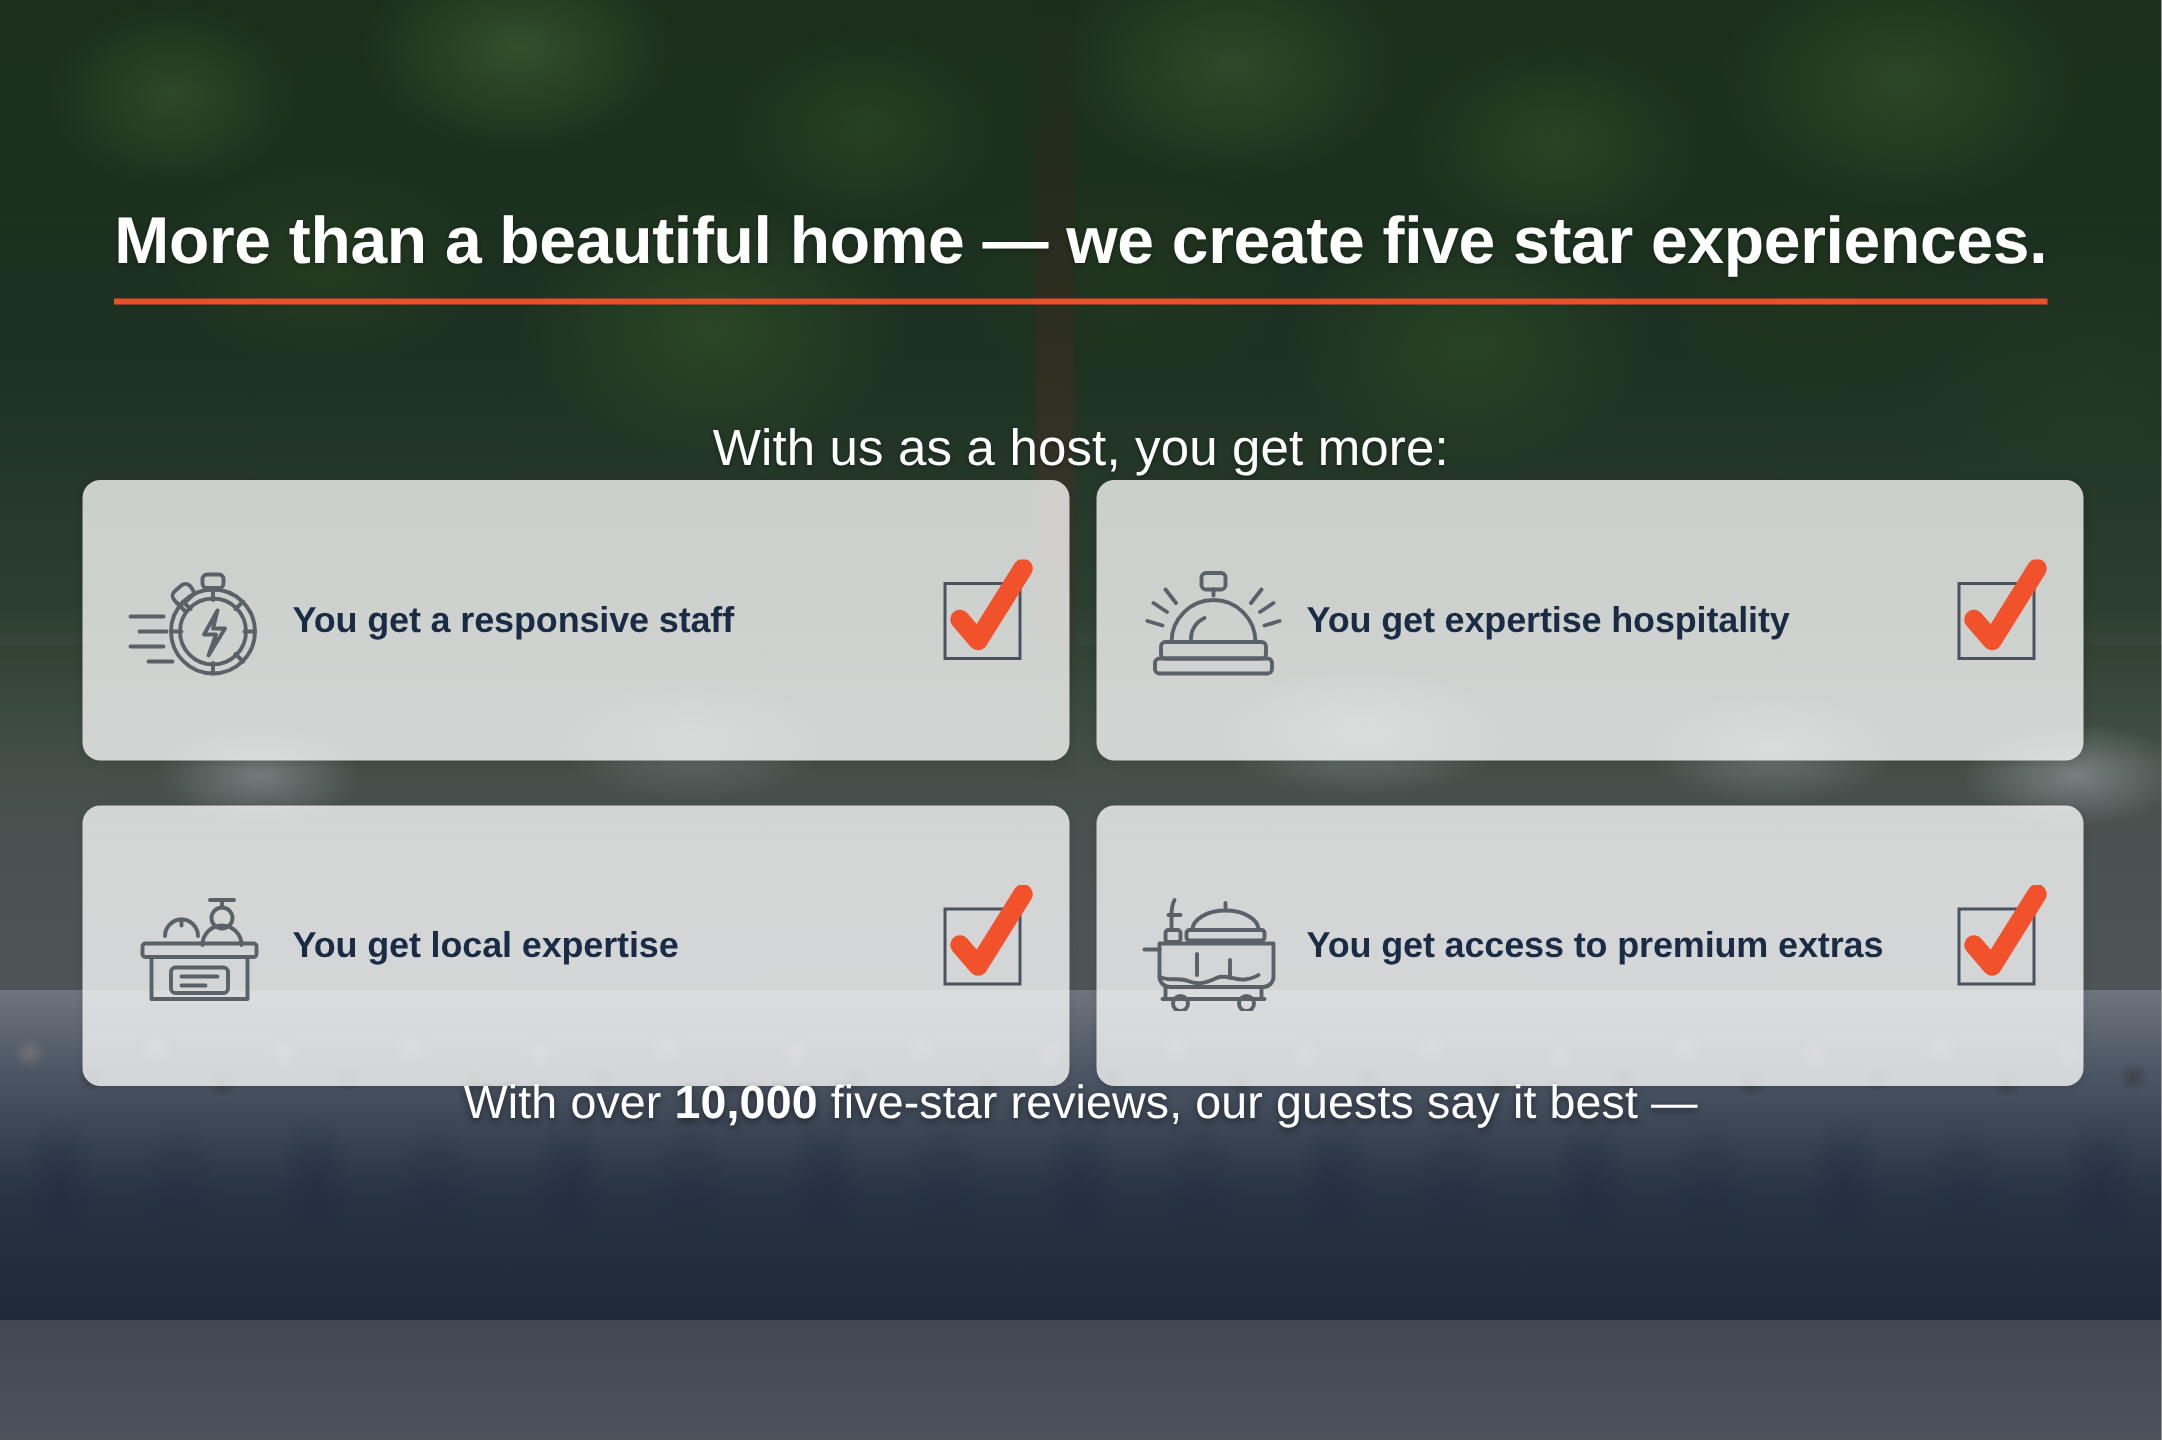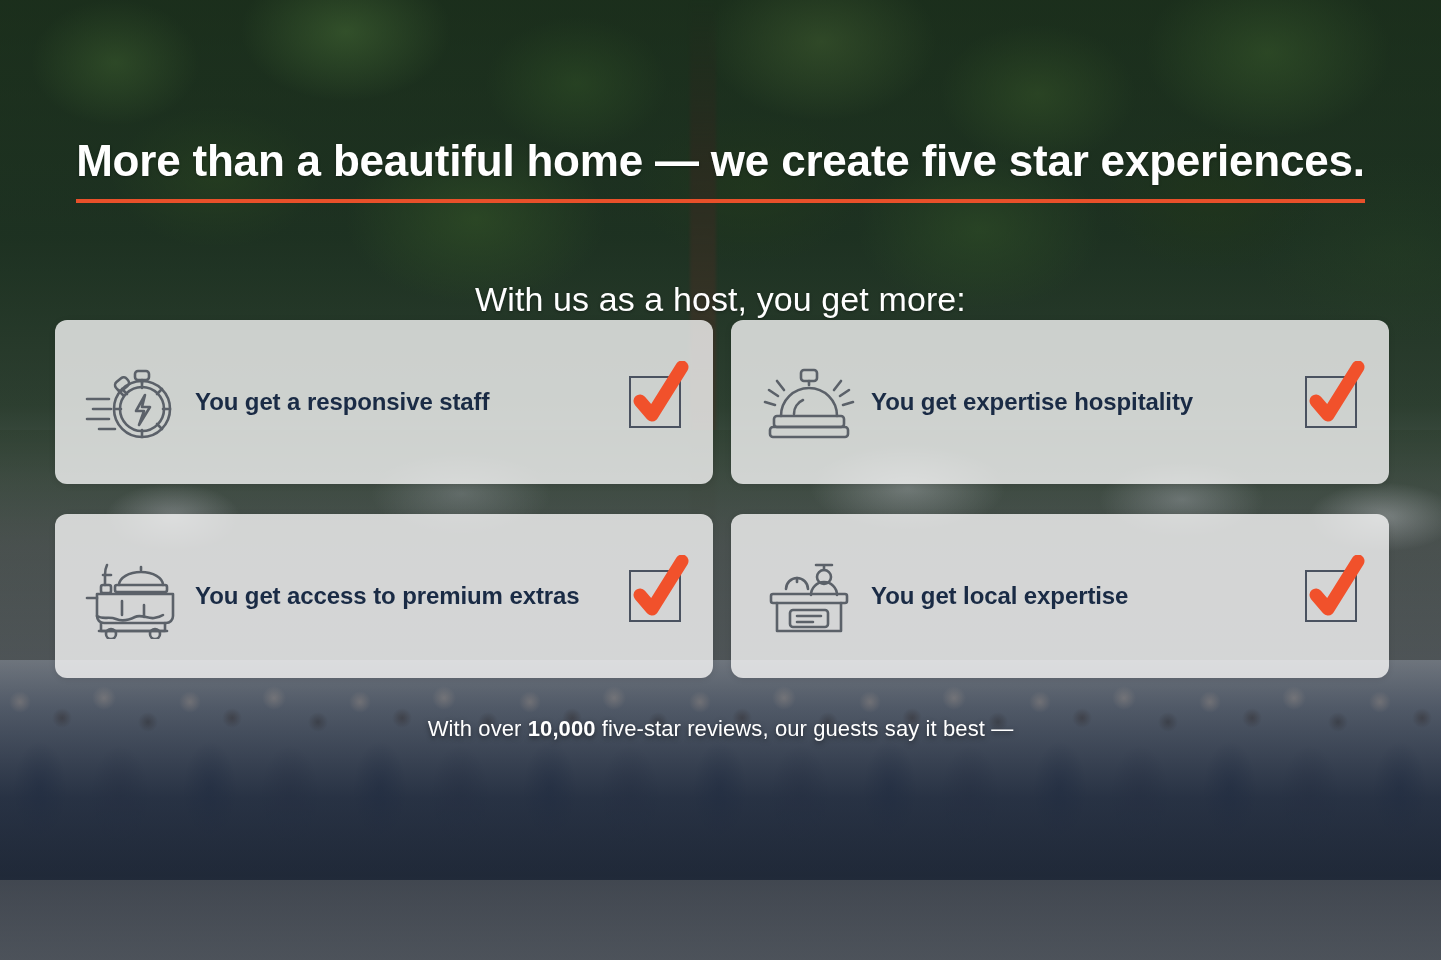--- a/index.html
+++ b/index.html
@@ -89,40 +89,40 @@
     font-size:34px; font-weight:300; color:#ffffff; letter-spacing:0.1px;
     text-shadow:0 1px 3px rgba(0,0,0,0.35);
     margin-top:44px;
   }
 
   .cards {
     position:absolute; left:55px; top:320px; width:1334px;
     display:grid; grid-template-columns:1fr 1fr; gap:30px 18px;
   }
   .card {
-    height:164px; border-radius:12px;
+    height:187px; border-radius:12px;
     background:rgba(246,246,246,0.80);
     display:flex; align-items:center; padding:0 32px 0 30px;
     box-shadow:0 1px 6px rgba(0,0,0,0.10);
   }
   .card-icon { width:96px; flex:0 0 96px; display:flex; align-items:center; justify-content:center; }
   .card-icon svg { display:block; }
   .card-label {
     flex:1 1 auto; font-size:24px; font-weight:bold; color:#1a2b45;
     letter-spacing:-0.1px; padding-left:14px;
   }
   .check-box {
     position:relative; width:52px; height:52px; flex:0 0 52px;
     border:2px solid #4a5260; background:transparent;
   }
   .check-box svg { position:absolute; left:-3px; top:-17px; }
 
   .footer-text {
     position:absolute; left:0; top:715px; width:1441px; text-align:center;
-    font-size:22px; font-weight:400; color:#ffffff; line-height:1.28;
+    font-size:31px; font-weight:400; color:#ffffff; line-height:1.28;
     letter-spacing:0.1px;
     text-shadow:0 2px 5px rgba(0,0,0,0.5);
   }
   .footer-text b { font-weight:bold; }
 </style>
 </head>
 <body>
 
 <div class="stage">
 
@@ -172,20 +172,42 @@
             <rect x="40" y="11" width="16" height="11" rx="3"></rect>
             <path d="M48 22v4"></path>
             <path d="M20 57a28 28 0 0 1 56 0"></path>
             <path d="M33 55a15 15 0 0 1 9-14"></path>
             <rect x="13" y="57" width="70" height="11" rx="3"></rect>
             <rect x="9" y="68" width="78" height="10" rx="3"></rect>
             <path d="M16 22l7 9M8 31l9 6M4 43l10 3M80 22l-7 9M88 31l-9 6M92 43l-10 3"></path>
           </svg>
         </div>
         <div class="card-label">You get expertise hospitality</div>
+        <div class="check-box">
+          <svg width="62" height="74" viewBox="0 0 62 74" fill="none">
+            <path d="M12 40 L24 54 L54 6" stroke="#f1512b" stroke-width="13" stroke-linecap="round" stroke-linejoin="round"></path>
+          </svg>
+        </div>
+      </div>
+
+      <div class="card">
+        <div class="card-icon">
+          <svg width="96" height="86" viewBox="0 0 96 86" fill="none" stroke="#5b6169" stroke-width="2.6" stroke-linecap="round" stroke-linejoin="round">
+            <path d="M55 12h16M63 12v5"></path>
+            <circle cx="63" cy="24" r="7"></circle>
+            <path d="M50 42a13 13 0 0 1 26 0"></path>
+            <path d="M25 36a11 11 0 0 1 22 0"></path>
+            <path d="M36 29v-4"></path>
+            <rect x="10" y="41" width="76" height="9" rx="2"></rect>
+            <path d="M16 50v28h64V50"></path>
+            <rect x="29" y="57" width="38" height="17" rx="3"></rect>
+            <path d="M36 63h24M36 69h16"></path>
+          </svg>
+        </div>
+        <div class="card-label">You get local expertise</div>
         <div class="check-box">
           <svg width="62" height="74" viewBox="0 0 62 74" fill="none">
             <path d="M12 40 L24 54 L54 6" stroke="#f1512b" stroke-width="13" stroke-linecap="round" stroke-linejoin="round"></path>
           </svg>
         </div>
       </div>
 
       <div class="card">
         <div class="card-icon">
           <svg width="96" height="86" viewBox="0 0 96 86" fill="none" stroke="#5b6169" stroke-width="2.6" stroke-linecap="round" stroke-linejoin="round">
@@ -206,42 +228,20 @@
           </svg>
         </div>
         <div class="card-label">You get access to premium extras</div>
         <div class="check-box">
           <svg width="62" height="74" viewBox="0 0 62 74" fill="none">
             <path d="M12 40 L24 54 L54 6" stroke="#f1512b" stroke-width="13" stroke-linecap="round" stroke-linejoin="round"></path>
           </svg>
         </div>
       </div>
 
-      <div class="card">
-        <div class="card-icon">
-          <svg width="96" height="86" viewBox="0 0 96 86" fill="none" stroke="#5b6169" stroke-width="2.6" stroke-linecap="round" stroke-linejoin="round">
-            <path d="M55 12h16M63 12v5"></path>
-            <circle cx="63" cy="24" r="7"></circle>
-            <path d="M50 42a13 13 0 0 1 26 0"></path>
-            <path d="M25 36a11 11 0 0 1 22 0"></path>
-            <path d="M36 29v-4"></path>
-            <rect x="10" y="41" width="76" height="9" rx="2"></rect>
-            <path d="M16 50v28h64V50"></path>
-            <rect x="29" y="57" width="38" height="17" rx="3"></rect>
-            <path d="M36 63h24M36 69h16"></path>
-          </svg>
-        </div>
-        <div class="card-label">You get local expertise</div>
-        <div class="check-box">
-          <svg width="62" height="74" viewBox="0 0 62 74" fill="none">
-            <path d="M12 40 L24 54 L54 6" stroke="#f1512b" stroke-width="13" stroke-linecap="round" stroke-linejoin="round"></path>
-          </svg>
-        </div>
-      </div>
-
     </div>
 
     <div class="footer-text">
       <span>With over </span><b>10,000</b><span> five-star reviews, our guests say it best —</span><br>
     </div>
 
   </div>
 </div>
 
 </body></html>

